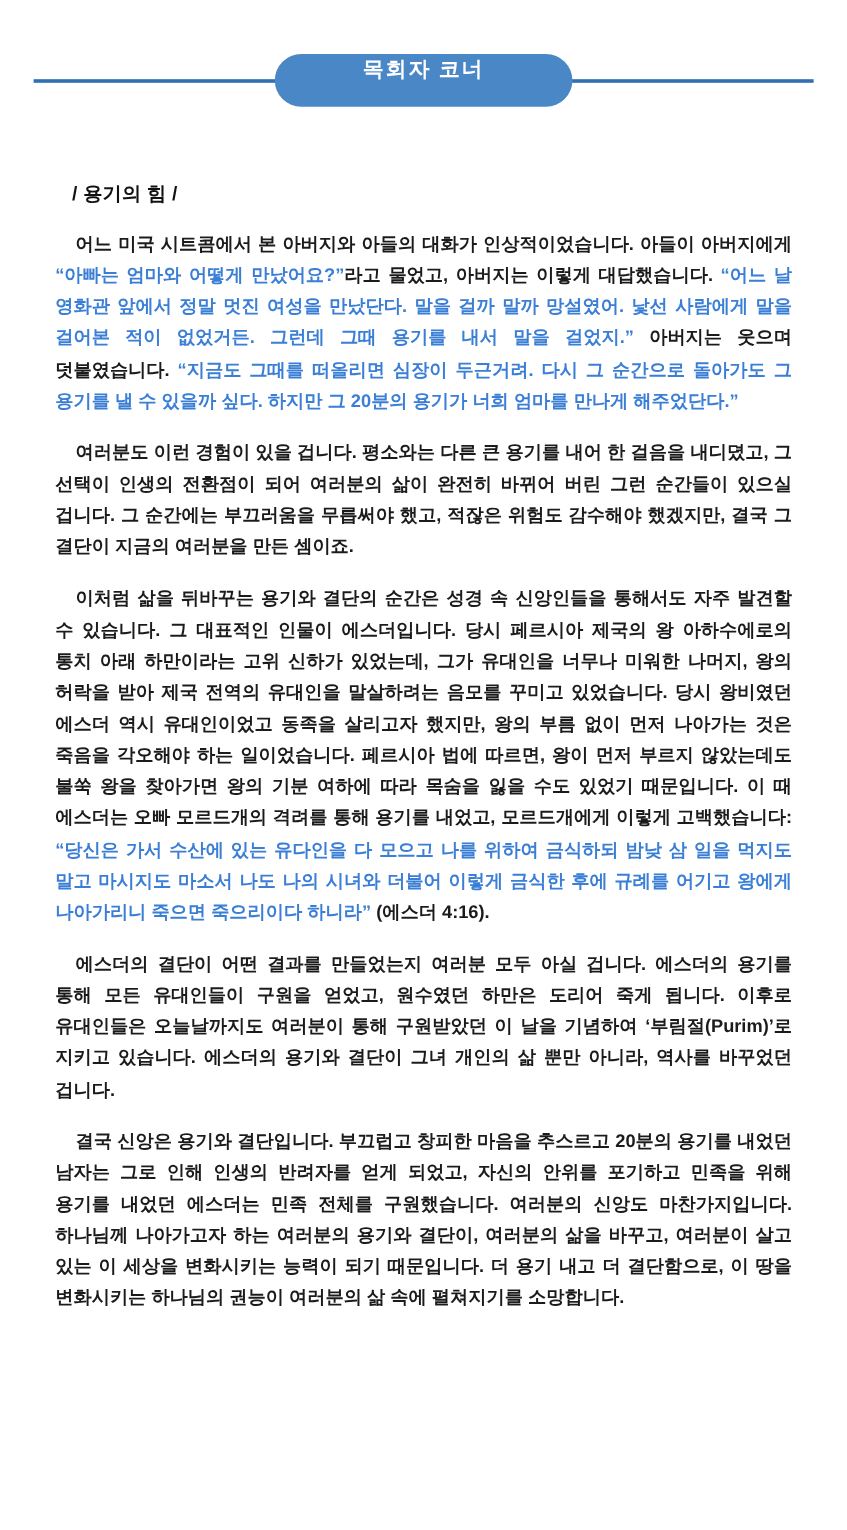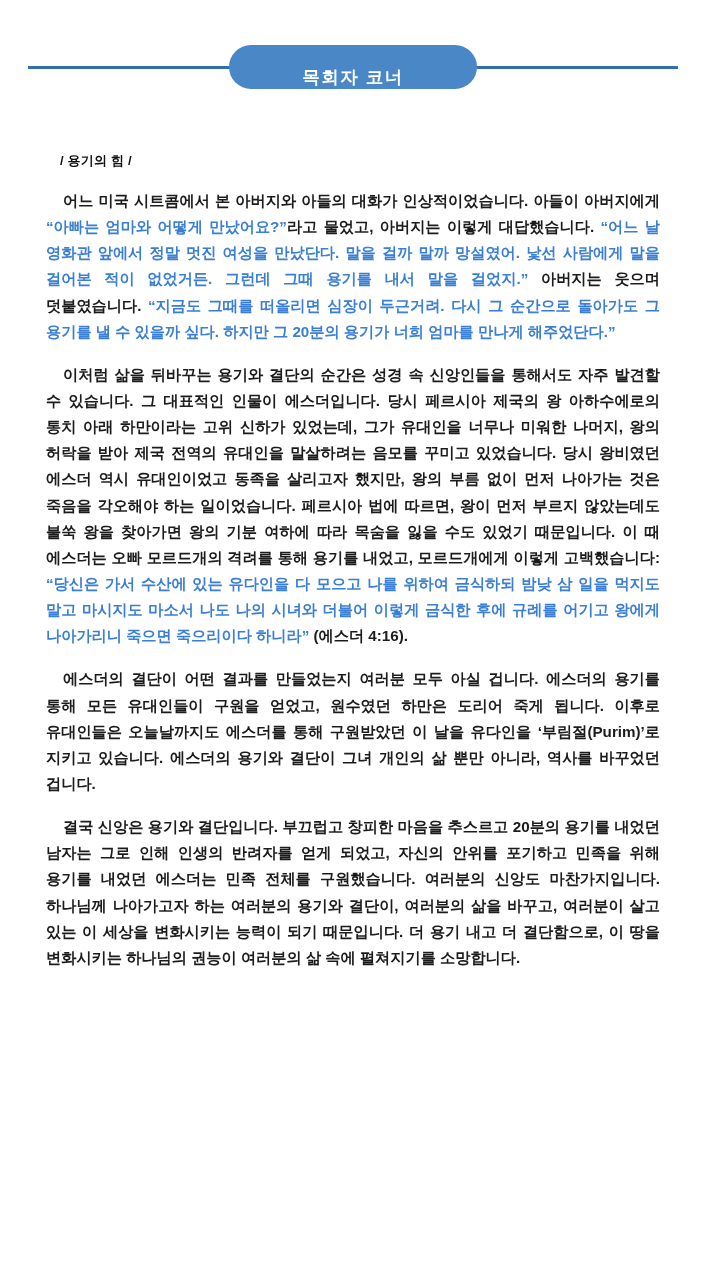--- a/index.html
+++ b/index.html
@@ -38,36 +38,36 @@
   .banner-pill {
     position: absolute;
     left: 50%;
     top: 7px;
     transform: translateX(-50%);
     width: 248px;
     height: 44px;
     border-radius: 22px;
     background: #4a87c6;
     display: flex;
-    align-items: flex-end;
+    align-items: flex-start;
     justify-content: center;
   }
   .banner-title {
     color: #ffffff;
     font-size: 17.5px;
     font-weight: bold;
     letter-spacing: 1.5px;
   }
 
   
   .article {
     padding: 0 46px 40px 46px;
   }
   .article-title {
-    font-size: 13px;
+    font-size: 16px;
     font-weight: bold;
     color: #111111;
     margin: 18px 0 18px 14px;
     letter-spacing: 0.2px;
   }
   p.para {
     font-size: 15.2px;
     line-height: 1.72;
     margin: 0 0 17px 0;
     text-indent: 17px;
@@ -92,19 +92,20 @@
     <div class="banner-rule" style="background: rgb(47, 111, 178);"></div>
     <div class="banner-pill" style="background: rgb(74, 135, 198);">
       <span class="banner-title">목회자 코너</span>
     </div>
   </div>
 
   <div class="article">
     <h1 class="article-title">/ 용기의 힘 /</h1>
     <div id="paragraphs">
         <p class="para"><span>어느 미국 시트콤에서 본 아버지와 아들의 대화가 인상적이었습니다. 아들이 아버지에게 </span><span class="quote" style="color: rgb(58, 127, 213);">“아빠는 엄마와 어떻게 만났어요?”</span><span>라고 물었고, 아버지는 이렇게 대답했습니다. </span><span class="quote" style="color: rgb(58, 127, 213);">“어느 날 영화관 앞에서 정말 멋진 여성을 만났단다. 말을 걸까 말까 망설였어. 낯선 사람에게 말을 걸어본 적이 없었거든. 그런데 그때 용기를 내서 말을 걸었지.”</span><span> 아버지는 웃으며 덧붙였습니다. </span><span class="quote" style="color: rgb(58, 127, 213);">“지금도 그때를 떠올리면 심장이 두근거려. 다시 그 순간으로 돌아가도 그 용기를 낼 수 있을까 싶다. 하지만 그 20분의 용기가 너희 엄마를 만나게 해주었단다.”</span></p>
+        <p class="para"><span>여러분도 이런 경험이 있을 겁니다. 평소와는 다른 큰 용기를 내어 한 걸음을 내디뎠고, 그 선택이 인생의 전환점이 되어 여러분의 삶이 완전히 바뀌어 버린 그런 순간들이 있으실 겁니다. 그 순간에는 부끄러움을 무릅써야 했고, 적잖은 위험도 감수해야 했겠지만, 결국 그 결단이 지금의 여러분을 만든 셈이죠.</span></p>
         <p class="para"><span>이처럼 삶을 뒤바꾸는 용기와 결단의 순간은 성경 속 신앙인들을 통해서도 자주 발견할 수 있습니다. 그 대표적인 인물이 에스더입니다. 당시 페르시아 제국의 왕 아하수에로의 통치 아래 하만이라는 고위 신하가 있었는데, 그가 유대인을 너무나 미워한 나머지, 왕의 허락을 받아 제국 전역의 유대인을 말살하려는 음모를 꾸미고 있었습니다. 당시 왕비였던 에스더 역시 유대인이었고 동족을 살리고자 했지만, 왕의 부름 없이 먼저 나아가는 것은 죽음을 각오해야 하는 일이었습니다. 페르시아 법에 따르면, 왕이 먼저 부르지 않았는데도 불쑥 왕을 찾아가면 왕의 기분 여하에 따라 목숨을 잃을 수도 있었기 때문입니다. 이 때 에스더는 오빠 모르드개의 격려를 통해 용기를 내었고, 모르드개에게 이렇게 고백했습니다: </span><span class="quote" style="color: rgb(58, 127, 213);">“당신은 가서 수산에 있는 유다인을 다 모으고 나를 위하여 금식하되 밤낮 삼 일을 먹지도 말고 마시지도 마소서 나도 나의 시녀와 더불어 이렇게 금식한 후에 규례를 어기고 왕에게 나아가리니 죽으면 죽으리이다 하니라”</span><span> (에스더 4:16).</span></p>
-        <p class="para"><span>에스더의 결단이 어떤 결과를 만들었는지 여러분 모두 아실 겁니다. 에스더의 용기를 통해 모든 유대인들이 구원을 얻었고, 원수였던 하만은 도리어 죽게 됩니다. 이후로 유대인들은 오늘날까지도 에스더를 통해 구원받았던 이 날을 유다인을 ‘부림절(Purim)’로 지키고 있습니다. 에스더의 용기와 결단이 그녀 개인의 삶 뿐만 아니라, 역사를 바꾸었던 겁니다.</span></p>
+        <p class="para"><span>에스더의 결단이 어떤 결과를 만들었는지 여러분 모두 아실 겁니다. 에스더의 용기를 통해 모든 유대인들이 구원을 얻었고, 원수였던 하만은 도리어 죽게 됩니다. 이후로 유대인들은 오늘날까지도 여러분이 통해 구원받았던 이 날을 기념하여 ‘부림절(Purim)’로 지키고 있습니다. 에스더의 용기와 결단이 그녀 개인의 삶 뿐만 아니라, 역사를 바꾸었던 겁니다.</span></p>
         <p class="para"><span>결국 신앙은 용기와 결단입니다. 부끄럽고 창피한 마음을 추스르고 20분의 용기를 내었던 남자는 그로 인해 인생의 반려자를 얻게 되었고, 자신의 안위를 포기하고 민족을 위해 용기를 내었던 에스더는 민족 전체를 구원했습니다. 여러분의 신앙도 마찬가지입니다. 하나님께 나아가고자 하는 여러분의 용기와 결단이, 여러분의 삶을 바꾸고, 여러분이 살고 있는 이 세상을 변화시키는 능력이 되기 때문입니다. 더 용기 내고 더 결단함으로, 이 땅을 변화시키는 하나님의 권능이 여러분의 삶 속에 펼쳐지기를 소망합니다.</span></p>
       </div>
   </div>
 
 </div>
 
 </body></html>

